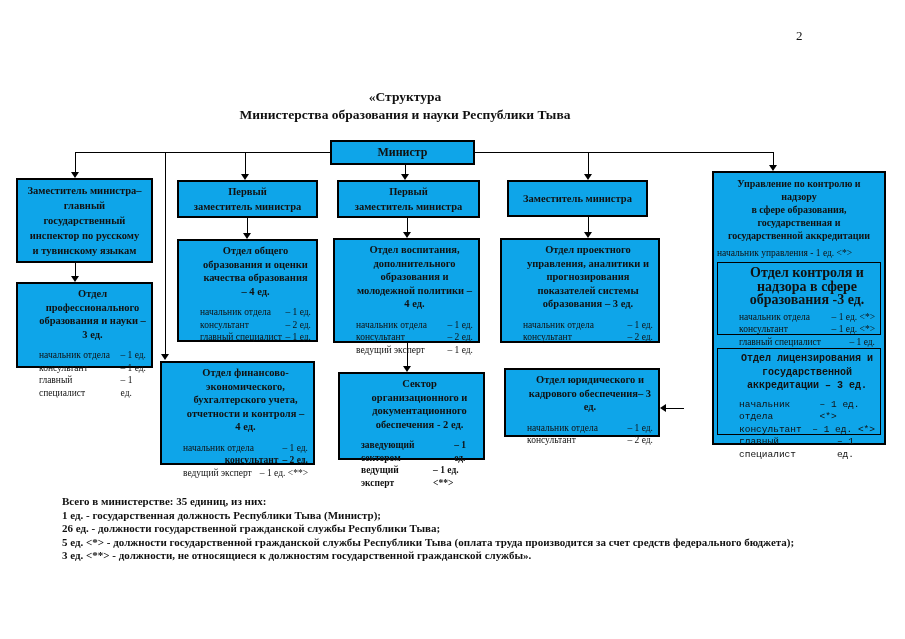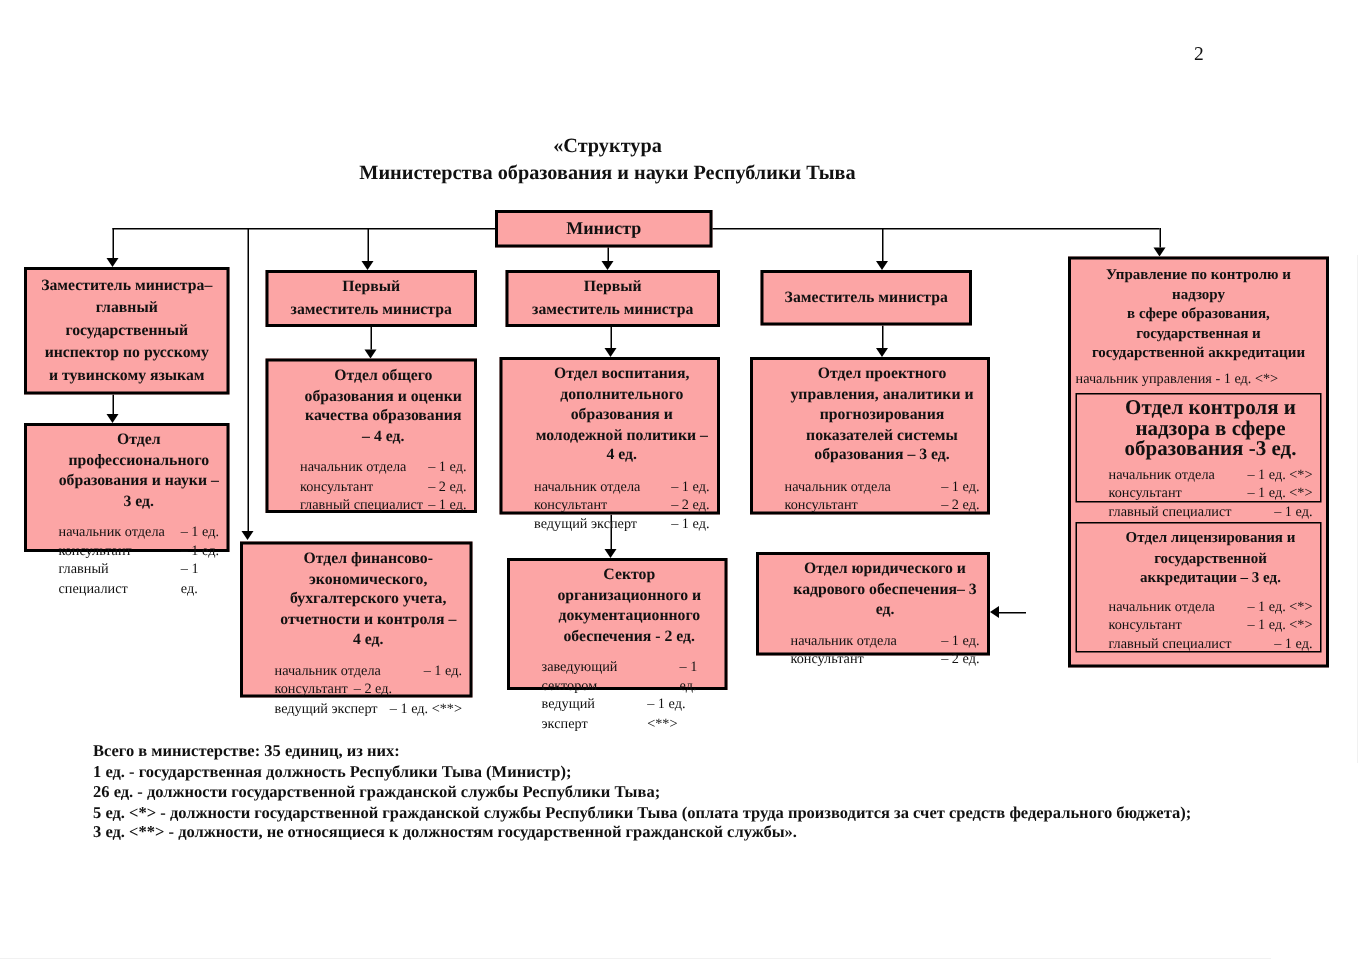--- a/index.html
+++ b/index.html
@@ -9,29 +9,29 @@
   .doc-title{position:absolute;left:60px;top:88px;width:690px;text-align:center;
              font-weight:bold;font-size:13.5px;line-height:18px;}
   
   .vline{position:absolute;width:1px;background:#000;}
   .hline{position:absolute;height:1px;background:#000;}
   .arr-d{position:absolute;width:0;height:0;border-left:4px solid transparent;
          border-right:4px solid transparent;border-top:6px solid #000;}
   .arr-l{position:absolute;width:0;height:0;border-top:4px solid transparent;
          border-bottom:4px solid transparent;border-right:6px solid #000;}
   
-  .box{position:absolute;background:#fca5a5;border:2px solid #000;box-sizing:border-box;}
+  .box{position:absolute;background:#0ea5e9;border:2px solid #000;box-sizing:border-box;}
   .box.thin{border-width:1px;}
   .ttl{display:flex;flex-direction:column;justify-content:center;align-items:center;
        font-weight:bold;font-size:10.5px;line-height:15px;text-align:center;}
   .minister{font-size:12px;}
   .dept{padding:3px 5px 2px 21px;}
   .hdr{font-weight:bold;font-size:10.5px;line-height:13.5px;text-align:center;margin-bottom:8px;}
   .srow{display:flex;justify-content:space-between;font-size:9.5px;line-height:12.5px;}
-  .srow.inline{justify-content:flex-start;gap:4px;}
+  .srow.inline{justify-content:flex-end;gap:4px;font-weight:bold;}
   .chief{font-size:9.5px;line-height:12px;margin:5px 0 0 3px;}
   .ctl-hdr{font-weight:bold;font-size:10px;line-height:13px;text-align:center;padding-top:4px;}
   .notes{position:absolute;left:62px;top:495px;width:830px;font-weight:bold;
          font-size:11px;line-height:13.5px;}
 </style>
 </head>
 <body>
 
 <div class="page">
 
@@ -213,21 +213,21 @@
       <div class="srow">
         <span>консультант</span>
         <span>– 1 ед. &lt;*&gt;</span>
       </div>
       <div class="srow">
         <span>главный специалист</span>
         <span>– 1 ед.</span>
       </div>
     </div>
 
-    <div class="box thin dept" style="left:3px;top:175px;width:164px;height:87px;">
+    <div class="box thin dept" style="left:3px;top:175px;width:164px;height:87px;font-family:Liberation Mono, monospace;">
       <div class="hdr" style="font-size:10px;margin-bottom:6px;">Отдел лицензирования и государственной аккредитации – 3 ед.</div>
       <div class="srow">
         <span>начальник отдела</span>
         <span>– 1 ед. &lt;*&gt;</span>
       </div>
       <div class="srow">
         <span>консультант</span>
         <span>– 1 ед. &lt;*&gt;</span>
       </div>
       <div class="srow">

